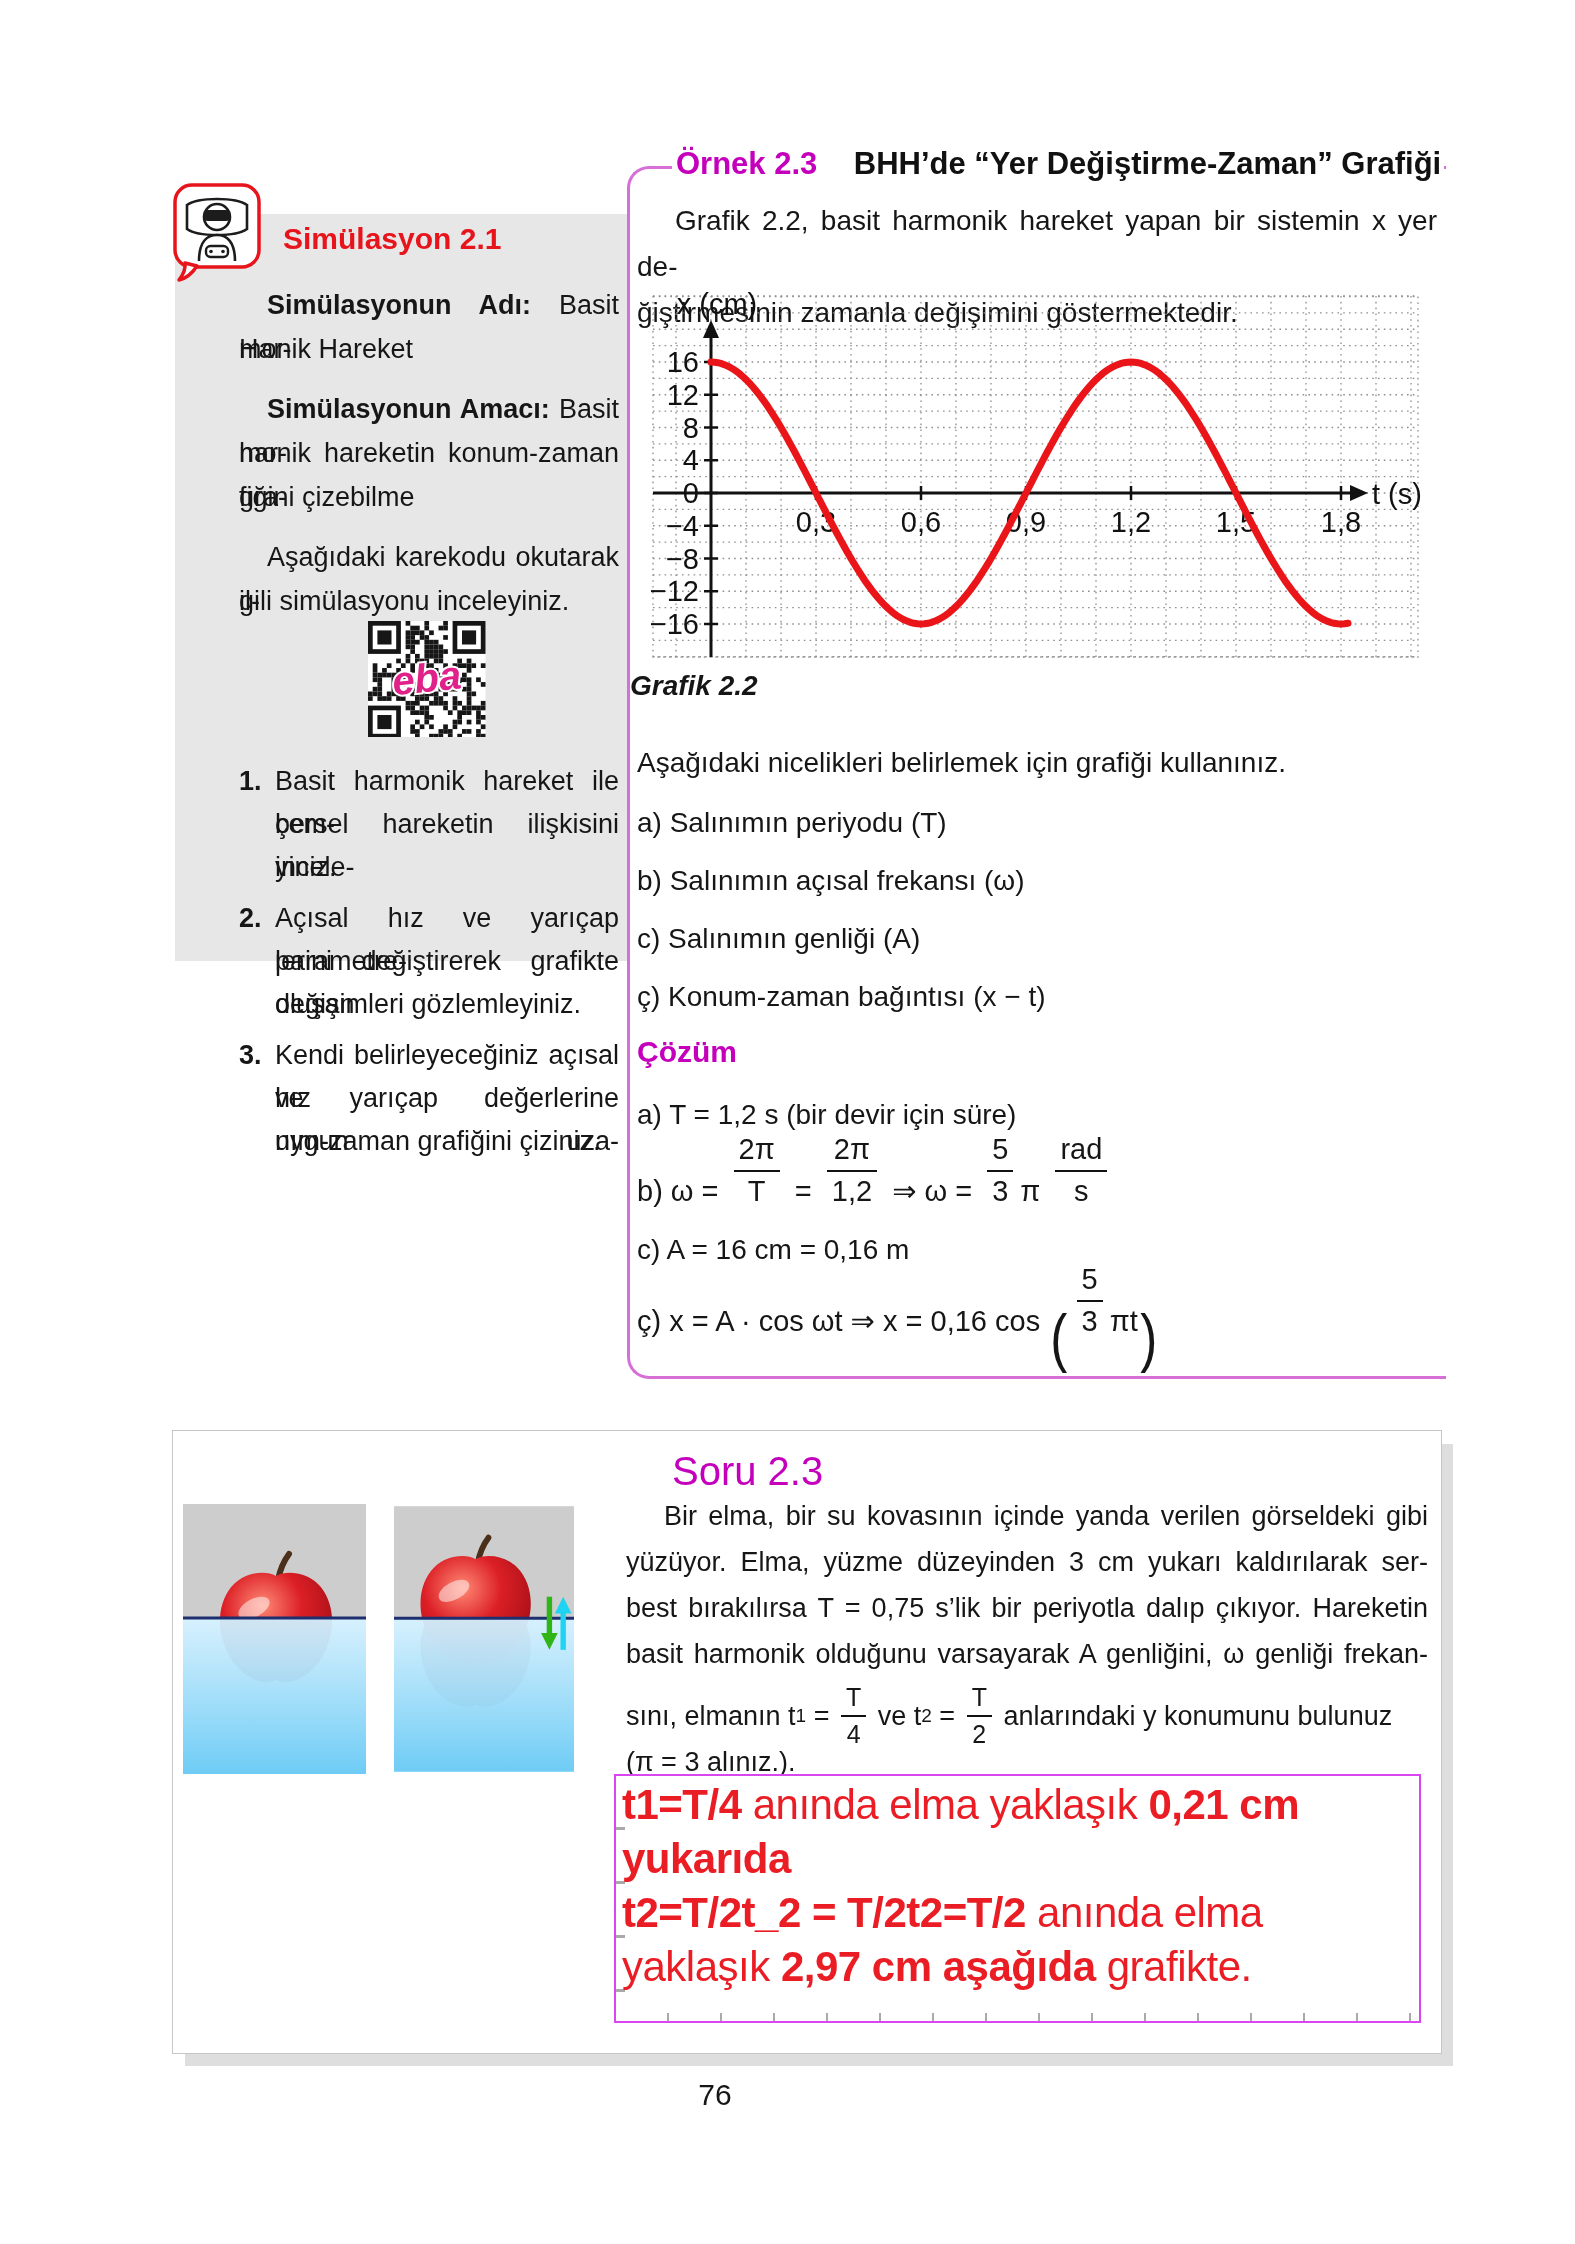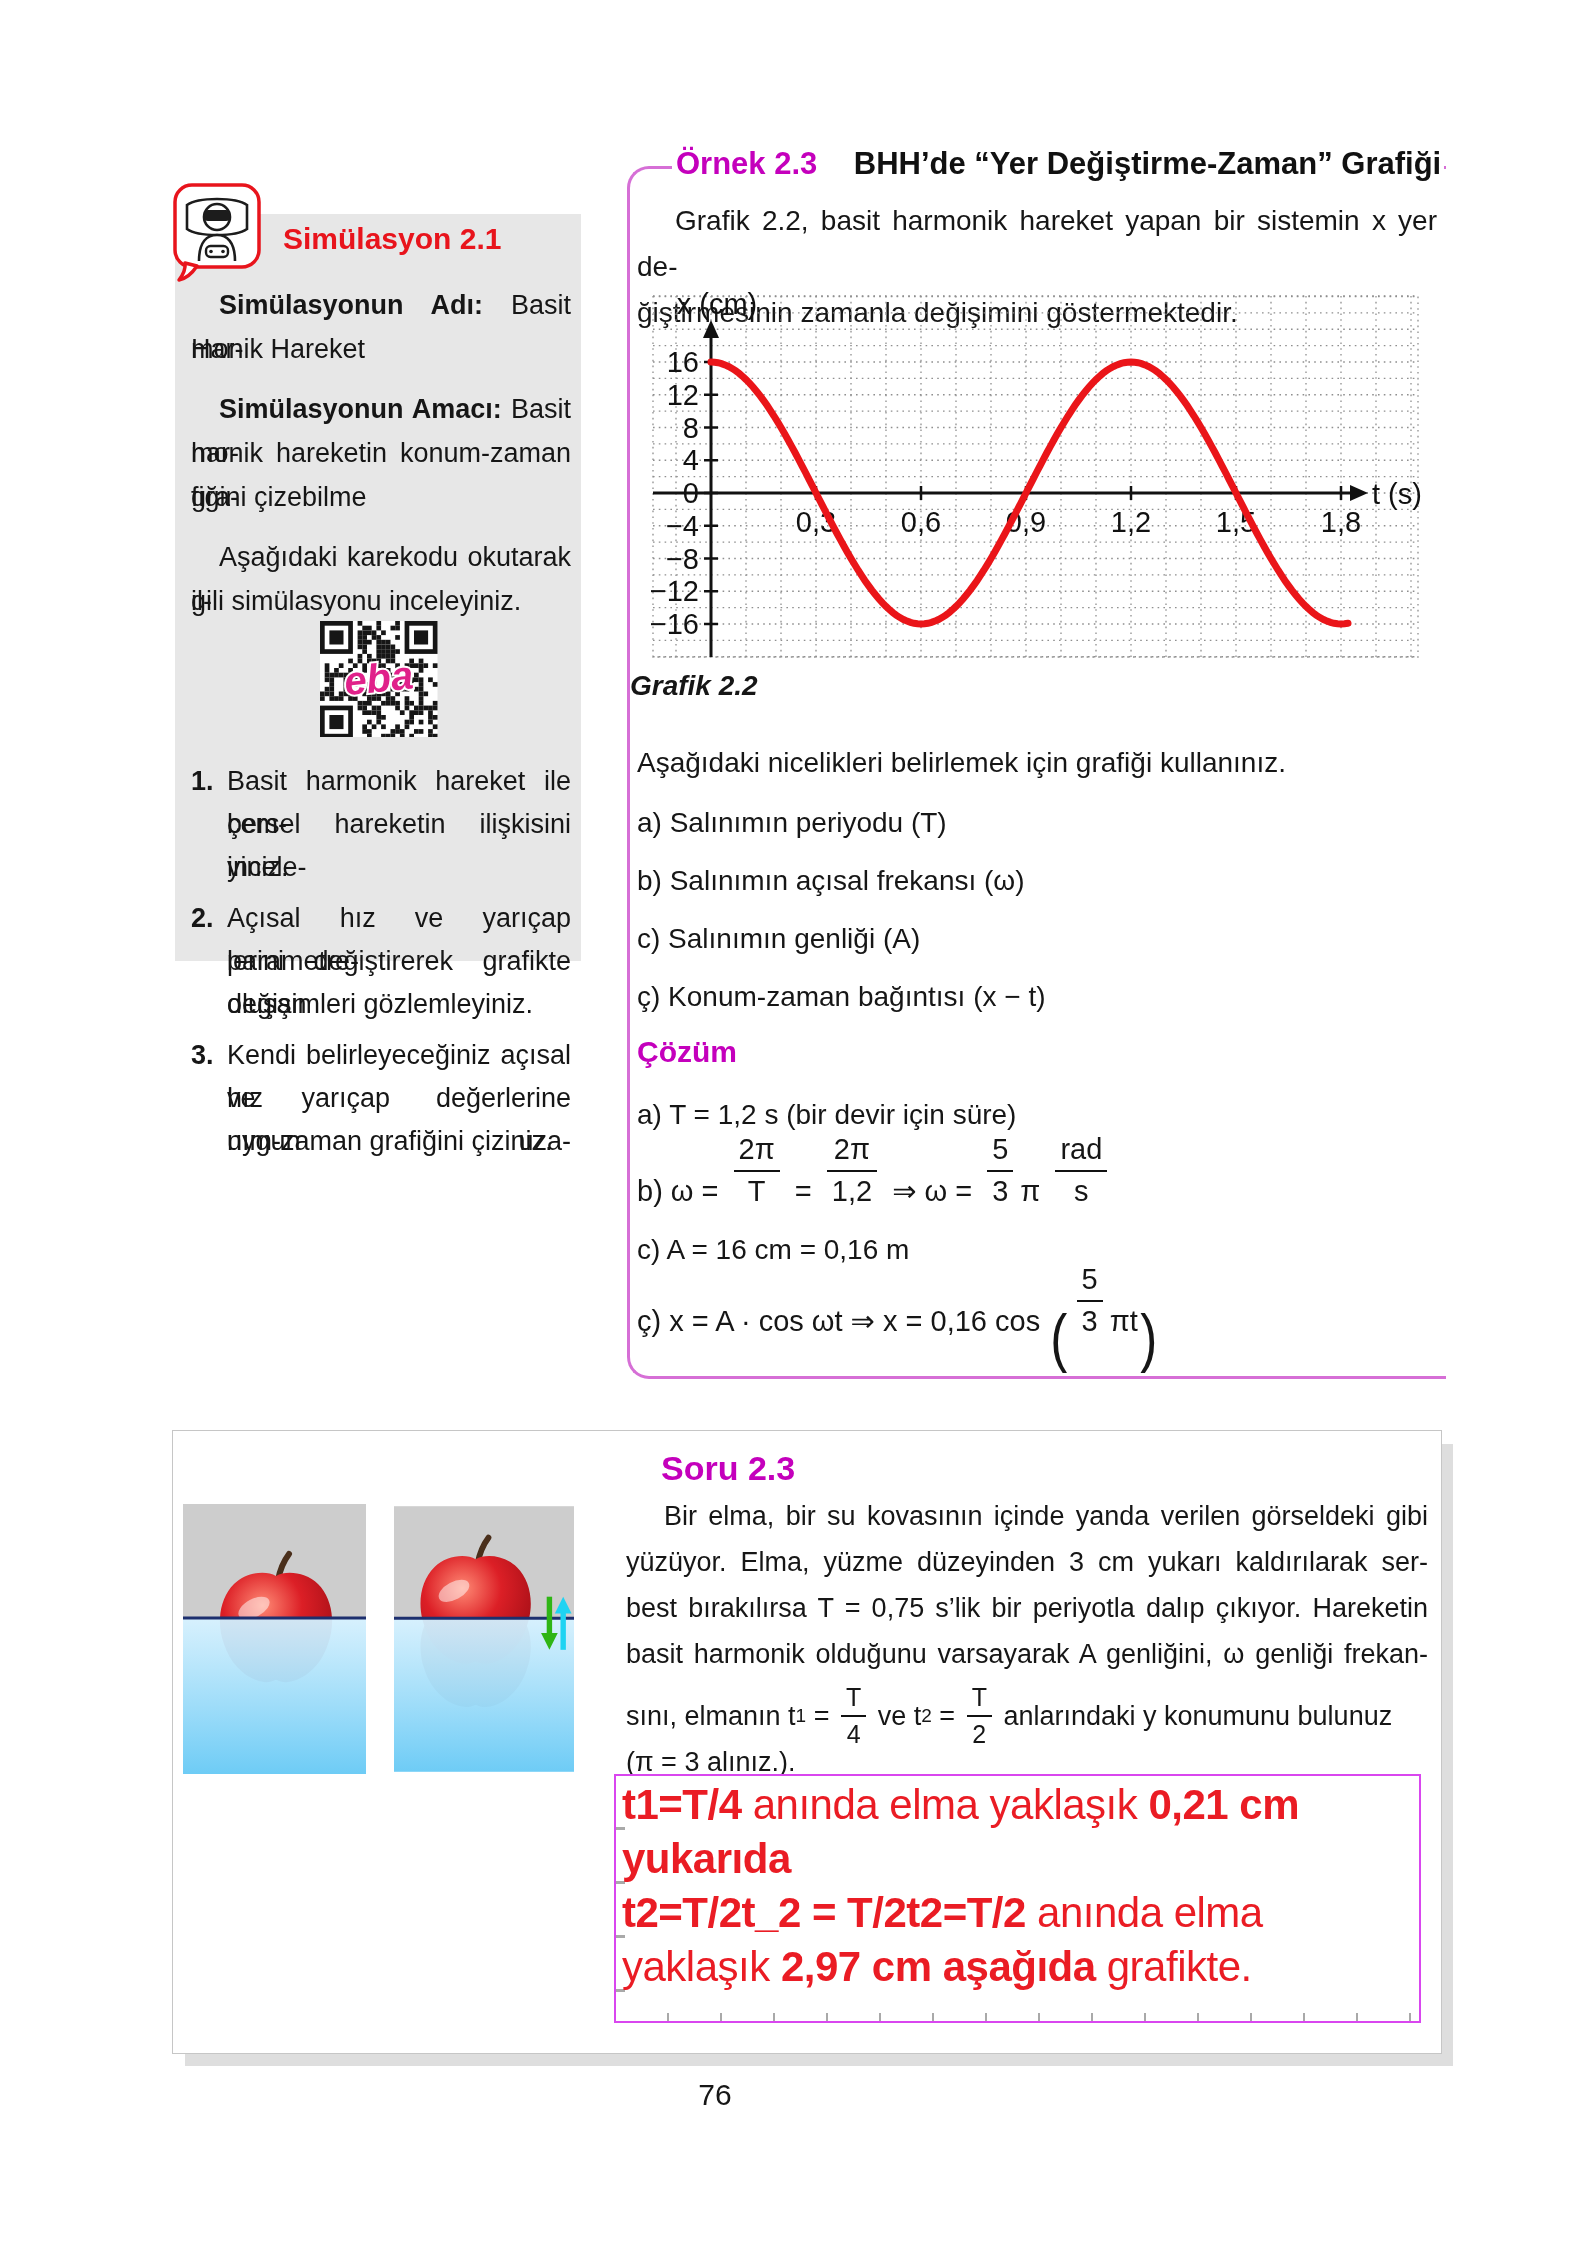--- a/index.html
+++ b/index.html
@@ -35,21 +35,21 @@
   .cozum{font-size:30px;font-weight:bold;color:#c400bc;}
   .eqrow{display:flex;align-items:flex-end;font-size:29px;}
   .eqrow>span{white-space:pre;}
   .frac{display:inline-block;vertical-align:middle;text-align:center;margin:0 7px;line-height:1.15;}
   .frac .n{display:block;padding:0 5px 3px 5px;}
   .frac .d{display:block;border-top:2.5px solid #111;padding:3px 5px 0 5px;}
   .bigp{font-size:64px;font-weight:200;line-height:0;transform:scaleX(.8);}
 
   
   .soru-panel{background:#fff;border:1.5px solid #c6c6c6;box-shadow:12px 13px 0 -1px #dedede;}
-  .soru-label{font-size:34px;font-weight:bold;color:#c400bc;}
+  .soru-label{font-size:40px;font-weight:normal;color:#c400bc;margin-left:11px;}
   .soru-par{font-size:27px;}
   .soru-par .jline,.soru-par .lline{height:46px;}
   .frow{display:flex;align-items:center;height:62px;font-size:27px;}
   .frow>span{white-space:pre;}
   .sub{font-size:19px;vertical-align:-7px;}
   .sfrac{margin:0 4px;font-size:25px;}
 
   
   .ansbox{background:#fff;border:2px solid #d946ef;}
   .anstick-l{position:absolute;left:0;top:0;width:9px;height:100%;
@@ -58,21 +58,21 @@
      background:repeating-linear-gradient(to right, transparent 0 51px, #a9a9a9 51px 53px);}
   .anstext{position:absolute;left:6px;top:2px;width:790px;font-size:42px;line-height:54px;
      color:#ea1c24;letter-spacing:-0.5px;}
   .pageno{font-size:30px;text-align:center;}
 </style>
 </head>
 <body>
 
 <div class="page">
 
-  <section class="sim-panel abs" style="left:175px;top:214px;width:406px;height:747px;">
+  <section class="sim-panel abs" style="left:175px;top:214px;width:406px;height:747px;padding-left:48px;">
 
     <div class="sim-bubble abs" style="left:-4px;top:-33px;">
       <svg width="92" height="102" viewBox="0 0 92 102">
         <rect x="4" y="4" width="84" height="82" rx="17" fill="#ffffff" stroke="#e8141c" stroke-width="3.5"></rect>
         <path d="M26,85 Q18,97 8,99 Q15,90 14,82 Z" fill="#ffffff" stroke="#e8141c" stroke-width="3.5" stroke-linejoin="round"></path>
         <path d="M16,24 C27,16 65,16 76,24 L76,48 C65,56 27,56 16,48 Z" fill="#ffffff" stroke="#1c1c1c" stroke-width="2.6"></path>
         <circle cx="46" cy="36" r="13" fill="#ffffff" stroke="#1c1c1c" stroke-width="2.6"></circle>
         <rect x="33" y="29" width="26" height="11" rx="4" fill="#1c1c1c"></rect>
         <path d="M28,80 C28,61 36,54 46,54 C56,54 64,61 64,80" fill="#ffffff" stroke="#1c1c1c" stroke-width="2.6"></path>
         <rect x="35" y="65" width="22" height="11" rx="4.5" fill="#ffffff" stroke="#1c1c1c" stroke-width="2.4"></rect>

